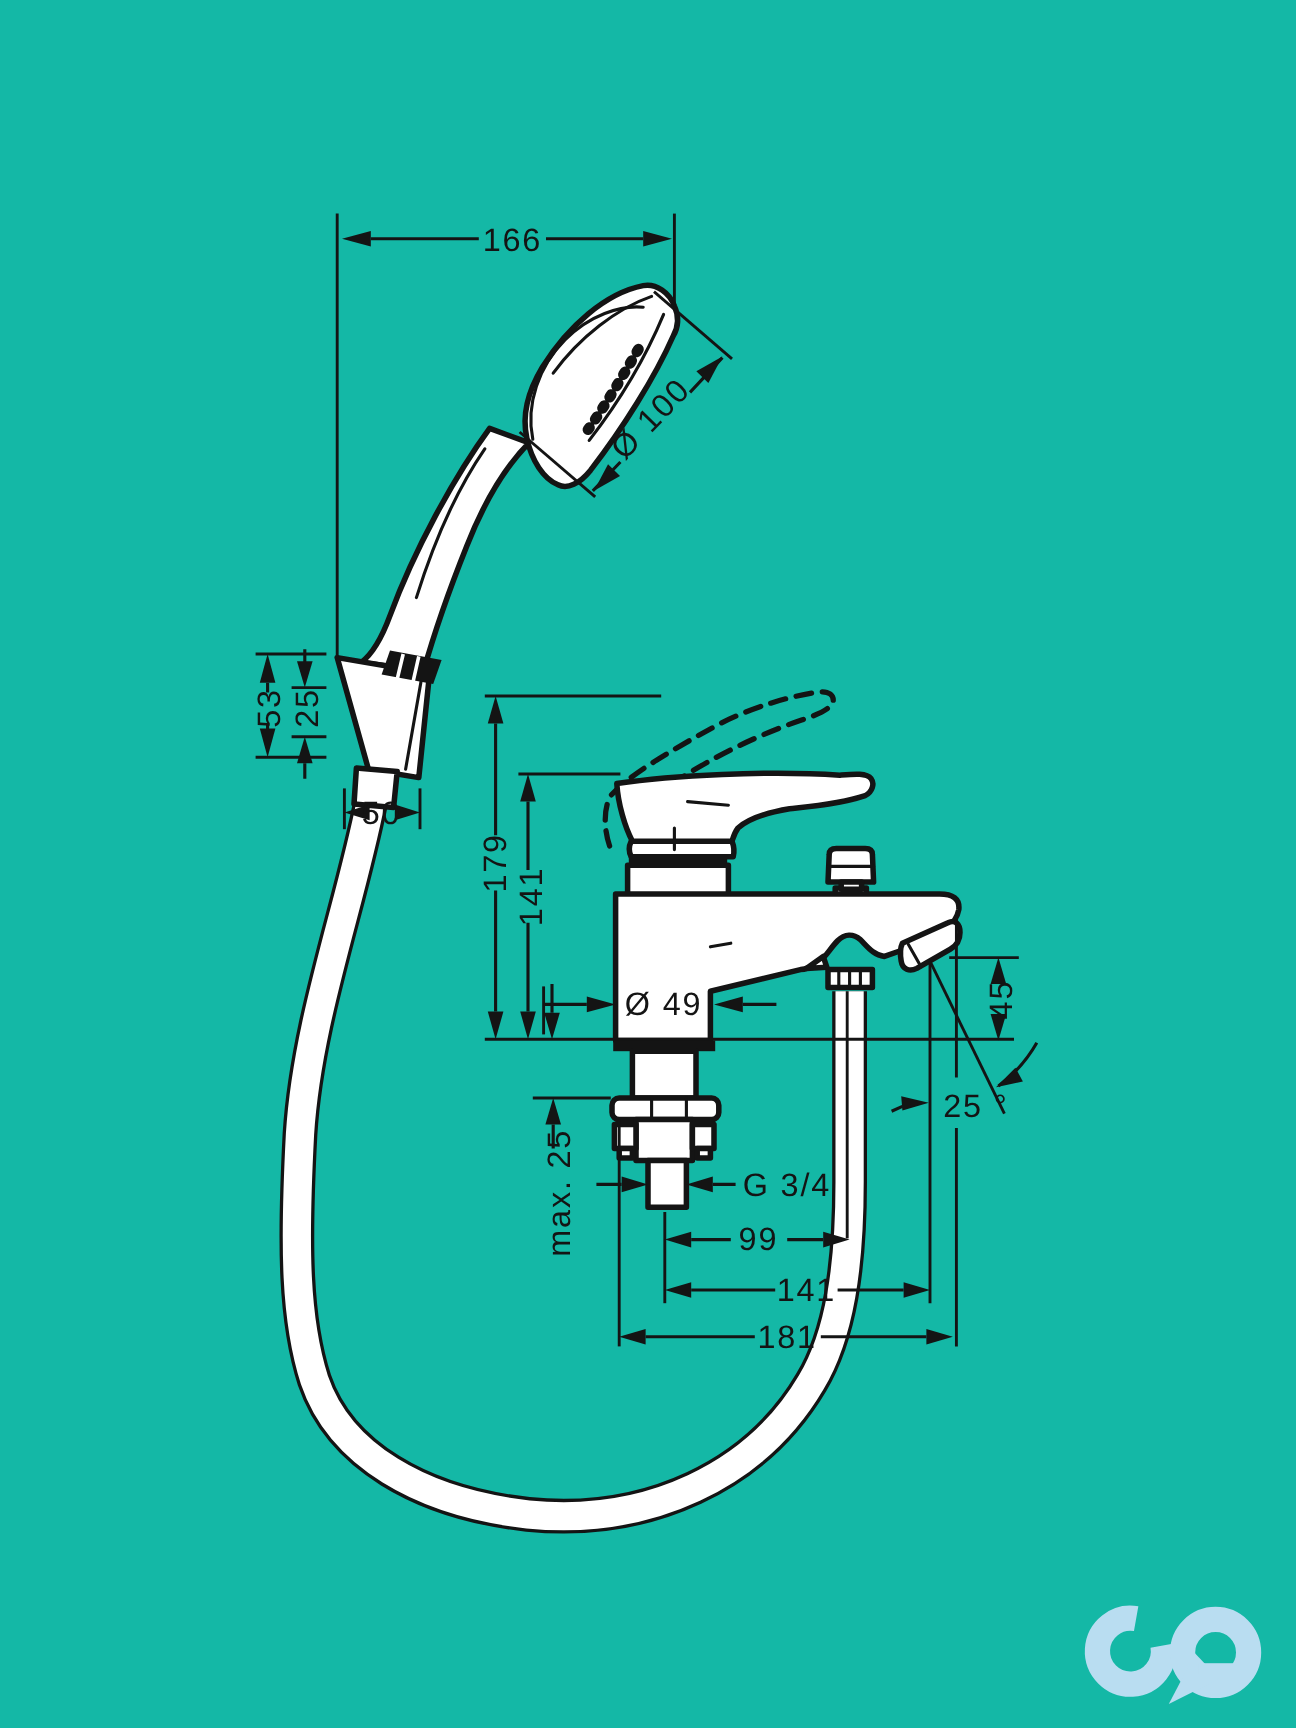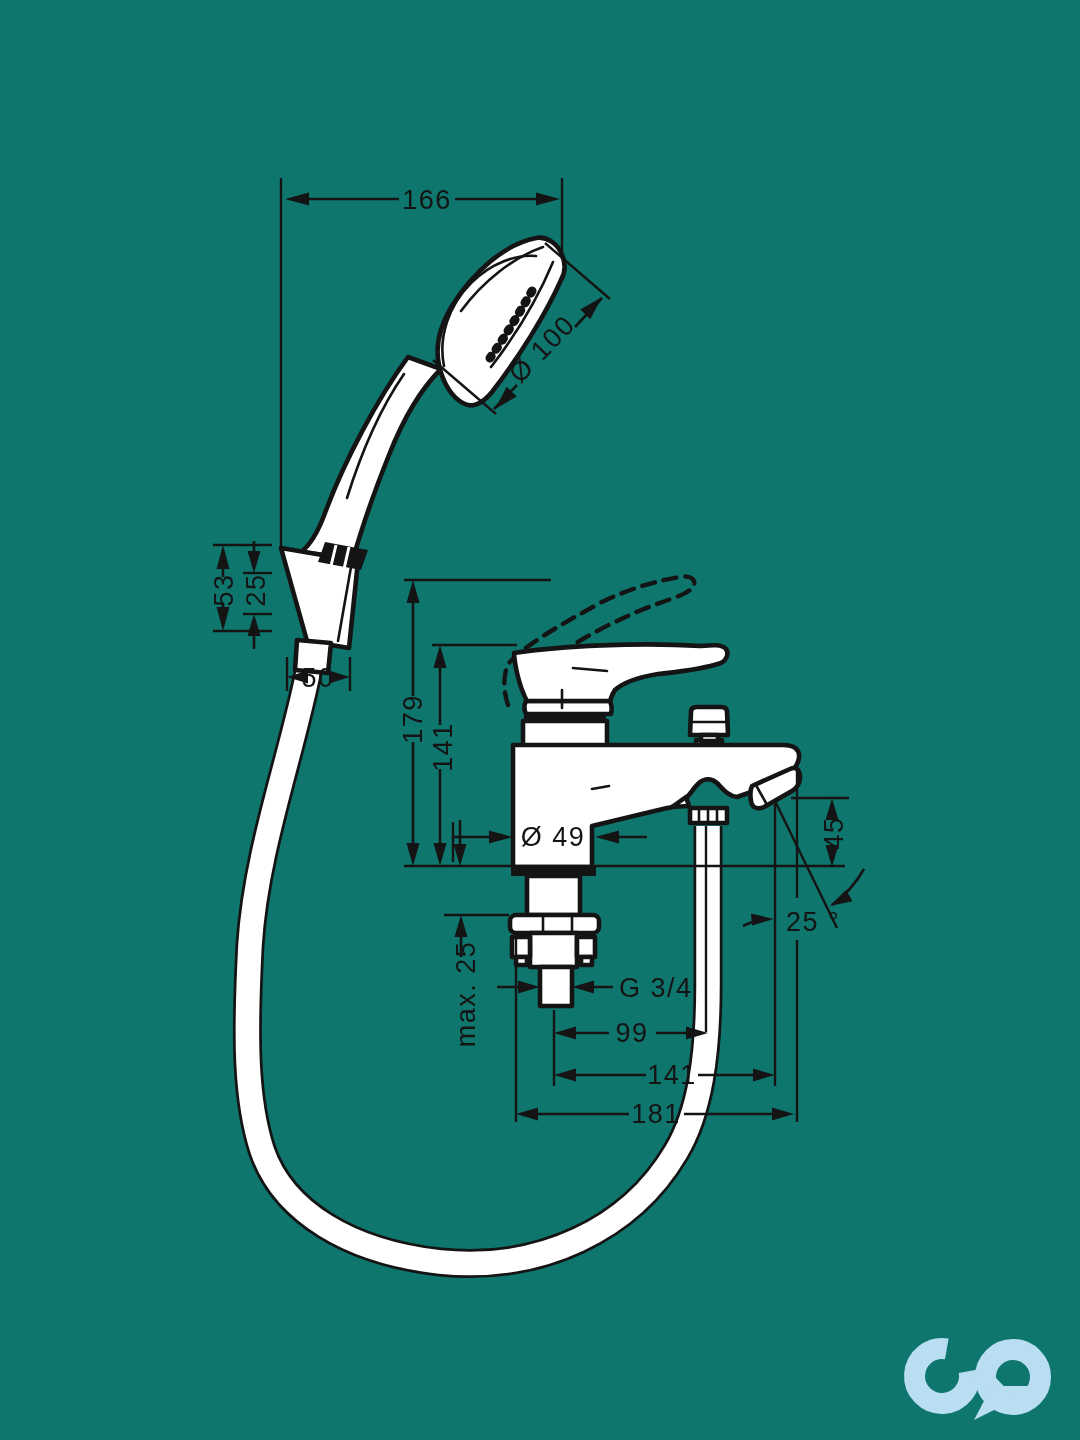--- a/index.html
+++ b/index.html
@@ -1,16 +1,16 @@
 <!DOCTYPE html>
 <html><head>
 <meta charset="utf-8">
 <style>
   html,body{margin:0;padding:0;background:#ffffff;}
-  .canvas{position:relative;width:1080px;height:1440px;background:#0f766e;overflow:hidden;
+  .canvas{position:relative;width:1080px;height:1440px;background:#14b8a6;overflow:hidden;
           font-family:"Liberation Sans", sans-serif;}
   svg{position:absolute;left:0;top:0;}
   .outline{fill:#ffffff;stroke:#141414;stroke-width:4.6;stroke-linejoin:round;stroke-linecap:round;}
   .outline-thin{fill:none;stroke:#141414;stroke-width:2.6;stroke-linecap:round;}
   .solidfill{fill:#141414;stroke:none;}
   .dim{fill:none;stroke:#141414;stroke-width:2.6;}
   .ext{fill:none;stroke:#141414;stroke-width:2.4;}
   .ah{fill:#141414;stroke:none;}
   .dimtext{fill:#141414;font-size:27px;letter-spacing:1.5px;}
   .dashed{fill:none;stroke:#141414;stroke-width:4.4;stroke-dasharray:13 9;stroke-linecap:round;}

